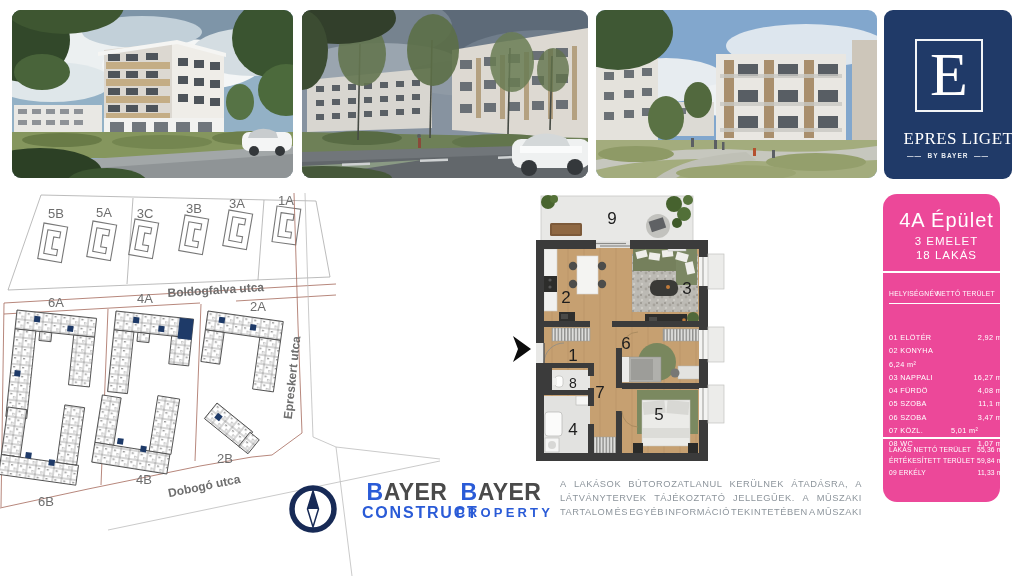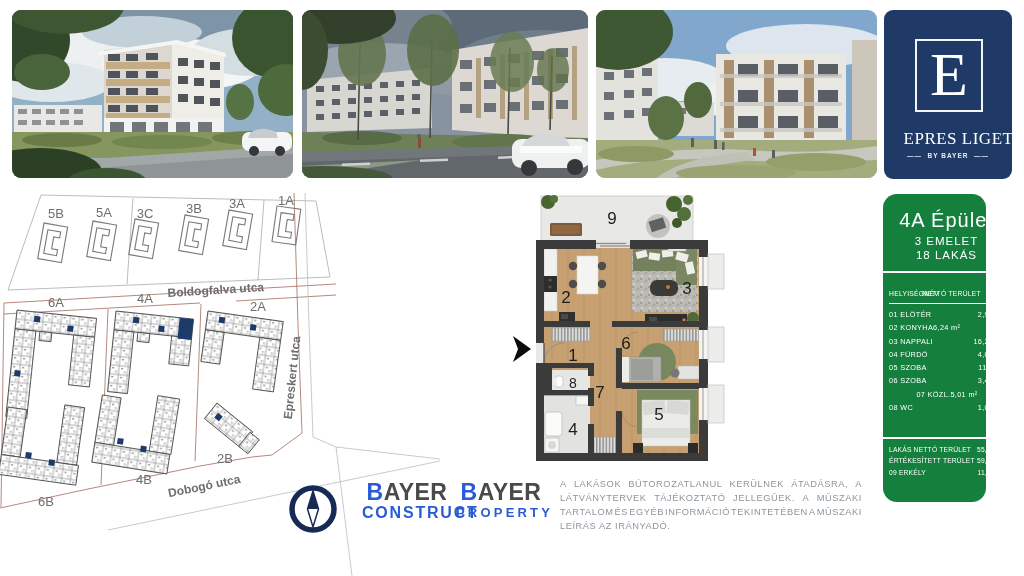--- a/index.html
+++ b/index.html
@@ -279,58 +279,58 @@
 <div class="abs" style="left:884px;top:10px;width:128px;height:169px;background:#203a68;border-radius:9px;">
 
   <div class="abs" style="left:31px;top:29px;width:64px;height:69px;border:2px solid #f2f4f7;"></div>
   <div class="abs" style="left:31px;top:30px;width:68px;height:69px;color:#fff;font-family:'Liberation Serif',serif;font-size:62px;font-weight:400;text-align:center;line-height:69px;">E</div>
 
   <div class="abs" style="left:0;top:119px;width:149px;text-align:center;color:#fff;font-family:'Liberation Serif',serif;font-size:17px;letter-spacing:0.5px;">EPRES LIGET</div>
 
   <div class="abs" style="left:0;top:142px;width:128px;text-align:center;color:#e8ecf2;font-size:6.5px;font-weight:bold;letter-spacing:1px;">——&nbsp;&nbsp;BY BAYER&nbsp;&nbsp;——</div>
 </div>
 
-<div class="abs" style="left:883px;top:194px;width:103px;height:308px;background:#15803d;border-radius:14px;color:#fff;">
+<div class="abs" style="left:883px;top:194px;width:117px;height:308px;background:#ec4899;border-radius:14px;color:#fff;">
 
   <div class="abs" style="left:0;top:16px;width:127px;text-align:center;font-size:20px;letter-spacing:1px;line-height:20px;">4A Épület</div>
 
   <div class="abs" style="left:0;top:41px;width:127px;text-align:center;font-size:11.5px;letter-spacing:1px;line-height:13.5px;">3 EMELET<br>18 LAKÁS</div>
 
   <div class="abs" style="left:0;top:77px;width:127px;height:2.4px;background:#fff;"></div>
 
   <div class="abs" style="left:6px;top:96px;font-size:6.7px;letter-spacing:0.3px;">HELYISÉGNÉV</div>
   <div class="abs" style="right:5px;top:96px;font-size:6.7px;letter-spacing:0.3px;">NETTÓ TERÜLET</div>
   <div class="abs" style="left:5.5px;top:109px;width:118px;height:1.3px;background:#fff;"></div>
 
   <div class="abs" style="left:6px;top:114px;width:116px;font-size:7.3px;letter-spacing:0.35px;line-height:13.3px;">
-    <div style="display:flex;justify-content:space-between;">
+    <div style="display:flex;justify-content:space-between;margin-top:23px;">
           <span>01 ELÖTÉR</span>
           <span>2,92 m²</span>
         </div>
-    <div style="display:flex;justify-content:flex-start;">
+    <div style="display:flex;justify-content:space-between;flex-direction:column;">
           <span>02 KONYHA</span>
           <span>6,24 m²</span>
         </div>
     <div style="display:flex;justify-content:space-between;">
           <span>03 NAPPALI</span>
           <span>16,27 m²</span>
         </div>
     <div style="display:flex;justify-content:space-between;align-items:flex-end;">
           <span>04 FÜRDÖ</span>
           <span>4,08 m²</span>
         </div>
     <div style="display:flex;justify-content:space-between;gap:26px;">
           <span>05 SZOBA</span>
           <span>11,1 m²</span>
         </div>
     <div style="display:flex;justify-content:space-between;">
           <span>06 SZOBA</span>
           <span>3,47 m²</span>
         </div>
-    <div style="display:flex;justify-content:center;">
+    <div style="display:flex;justify-content:flex-start;gap:28px;">
           <span>07 KÖZL.</span>
           <span>5,01 m²</span>
         </div>
     <div style="display:flex;justify-content:space-between;">
           <span>08 WC</span>
           <span>1,07 m²</span>
         </div>
   </div>
 
   <div class="abs" style="left:0;top:243px;width:127px;height:2.4px;background:#fff;"></div>
@@ -736,16 +736,15 @@
       </div>
   <div style="display:flex;justify-content:space-between;">
         <span>TARTALOM</span>
         <span>ÉS</span>
         <span>EGYÉB</span>
         <span>INFORMÁCIÓ</span>
         <span>TEKINTETÉBEN</span>
         <span>A</span>
         <span>MÛSZAKI</span>
       </div>
-  <div>LEÍRÁS AZ IRÁNYADÓ.</div>
 </div>
 
 </div>
 
 </body></html>

